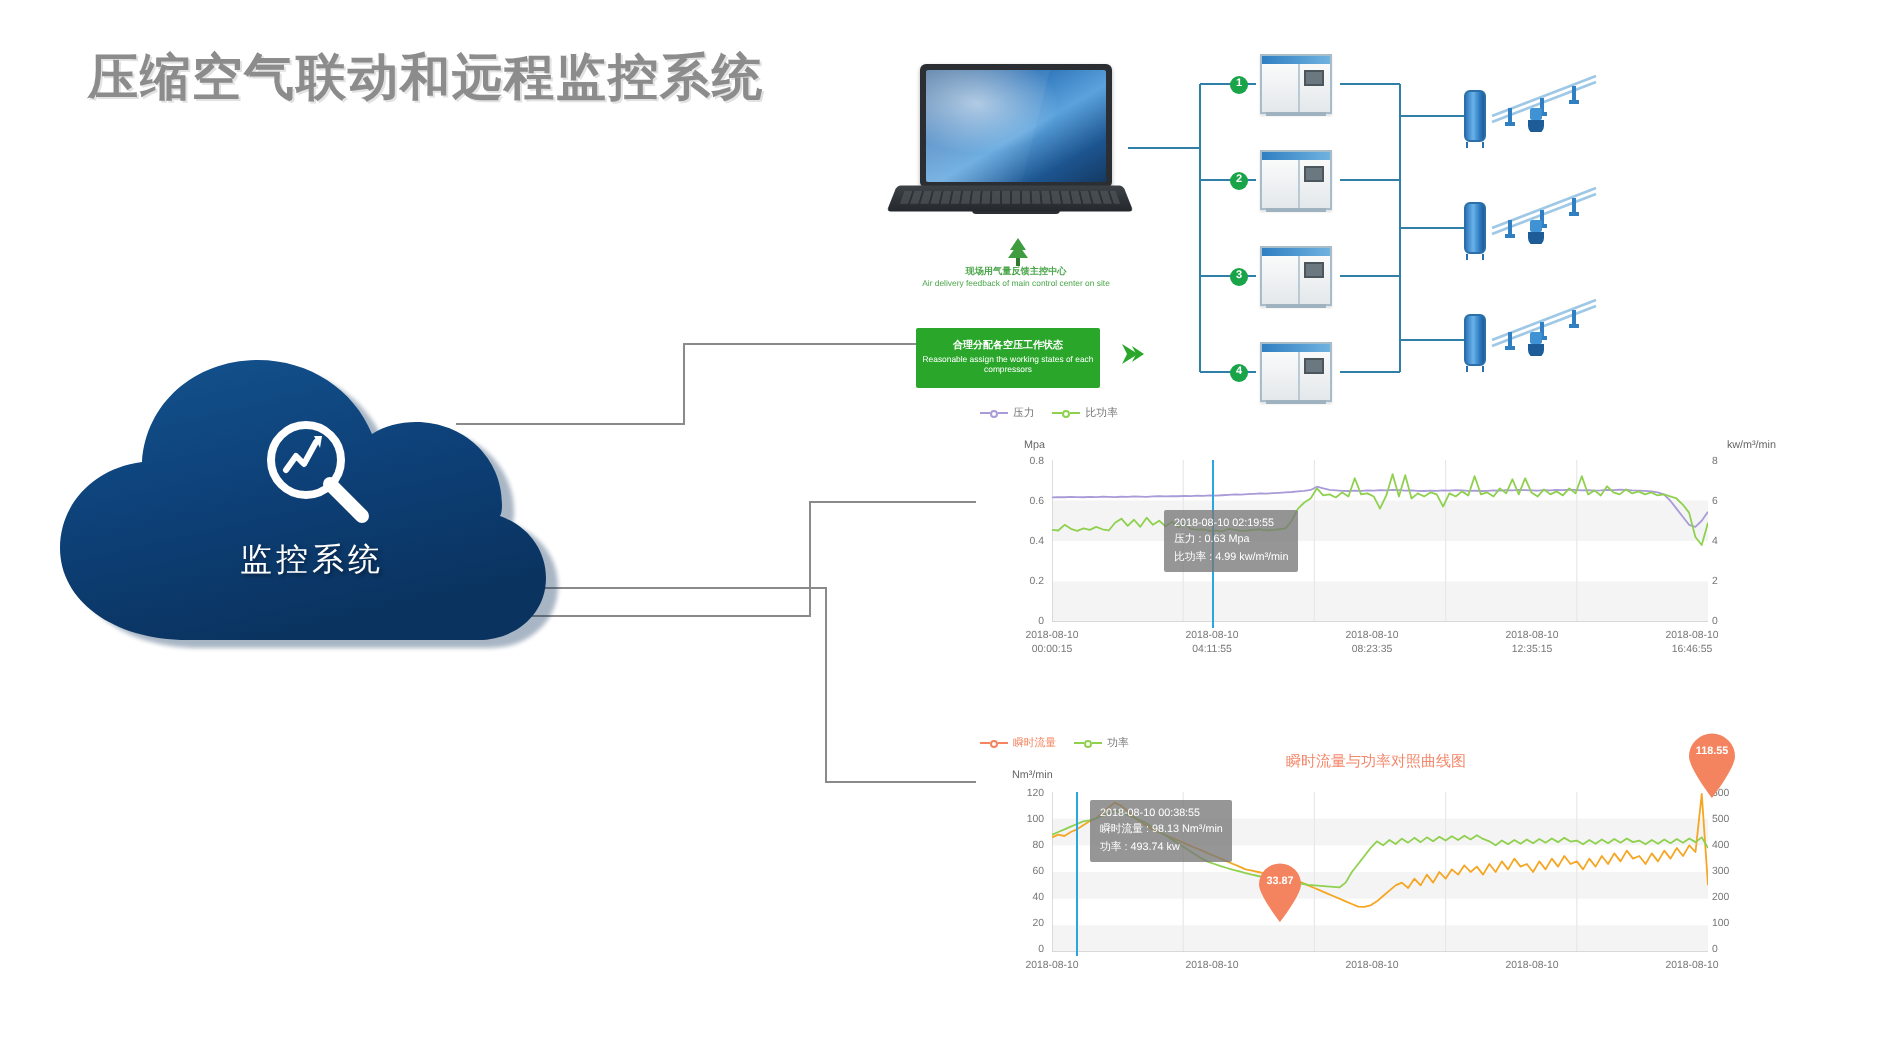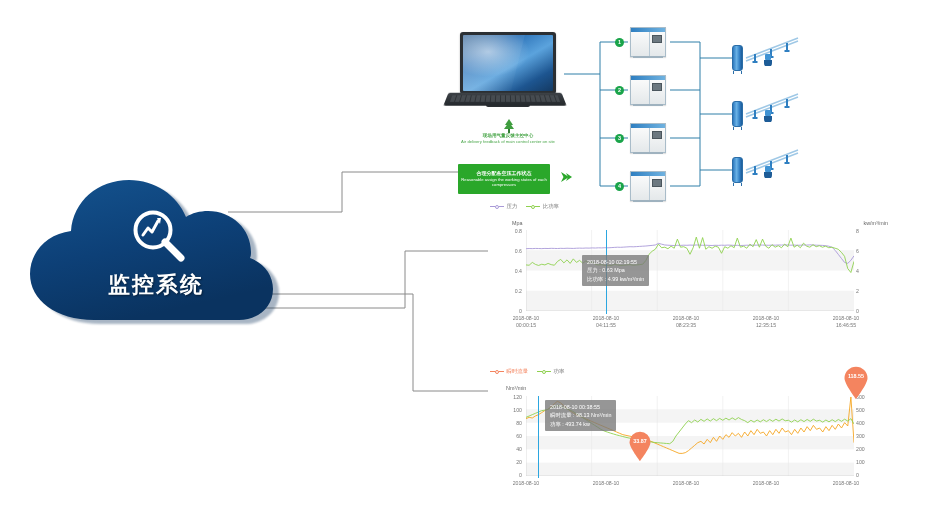--- a/index.html
+++ b/index.html
@@ -20,21 +20,21 @@
     text-shadow:1px 1px 0 #e2e2e2;
     white-space:nowrap;
   }
 
   
   #cloud-group { position:absolute; left:22px; top:178px; width:268px; height:152px; }
   .cloud-shadow { position:absolute; left:5px; top:6px; filter:blur(1px); opacity:.35; }
   .cloud-svg { position:absolute; left:0; top:0; }
   #cloud-label {
     position:absolute; left:0; right:0; top:92px;
-    text-align:center; color:#fff; font-size:22px; font-weight:bold;
+    text-align:center; color:#fff; font-size:16px; font-weight:normal;
     letter-spacing:2px;
     text-shadow:1px 1px 2px rgba(0,0,0,.45);
   }
   #magnifier-icon { position:absolute; left:105px; top:28px; }
 
   
   .connector { position:absolute; }
   .connector svg { display:block; }
 
   
@@ -170,20 +170,21 @@
   .pin-label {
     position:absolute; left:0; right:0; top:7px; text-align:center;
     font-size:5.4px; color:#fff; font-weight:bold;
   }
 </style>
 </head>
 <body>
 
 <div class="slide">
 
+  <div id="page-title">压缩空气联动和远程监控系统</div>
 
   <div class="connector" style="left:228px;top:168px;">
     <svg width="250" height="48" viewBox="0 0 250 48">
       <path d="M0 44 H114 V4 H248" fill="none" stroke="#8a8a8a" stroke-width="1"></path>
     </svg>
   </div>
   <div class="connector" style="left:265px;top:247px;">
     <svg width="225" height="65" viewBox="0 0 225 65">
       <path d="M0 61 H140 V4 H224" fill="none" stroke="#8a8a8a" stroke-width="1"></path>
     </svg>
@@ -486,20 +487,21 @@
       <div class="legend-item">
         <span class="legend-mark">
           <span class="legend-line" style="background:#8fd14f"></span>
           <span class="legend-dot" style="border-color:#8fd14f"></span>
           <span class="legend-line" style="background:#8fd14f"></span>
         </span>
         <span class="legend-text">功率</span>
       </div>
     </div>
 
+    <div class="chart-title">瞬时流量与功率对照曲线图</div>
 
     <div class="axis-unit" style="left:18px;top:17px;">Nm³/min</div>
 
     <div class="ytick" style="left:12px;top:26px;width:22px;">120</div>
     <div class="ytick" style="left:12px;top:39px;width:22px;">100</div>
     <div class="ytick" style="left:12px;top:52px;width:22px;">80</div>
     <div class="ytick" style="left:12px;top:65px;width:22px;">60</div>
     <div class="ytick" style="left:12px;top:78px;width:22px;">40</div>
     <div class="ytick" style="left:12px;top:91px;width:22px;">20</div>
     <div class="ytick" style="left:12px;top:104px;width:22px;">0</div>

